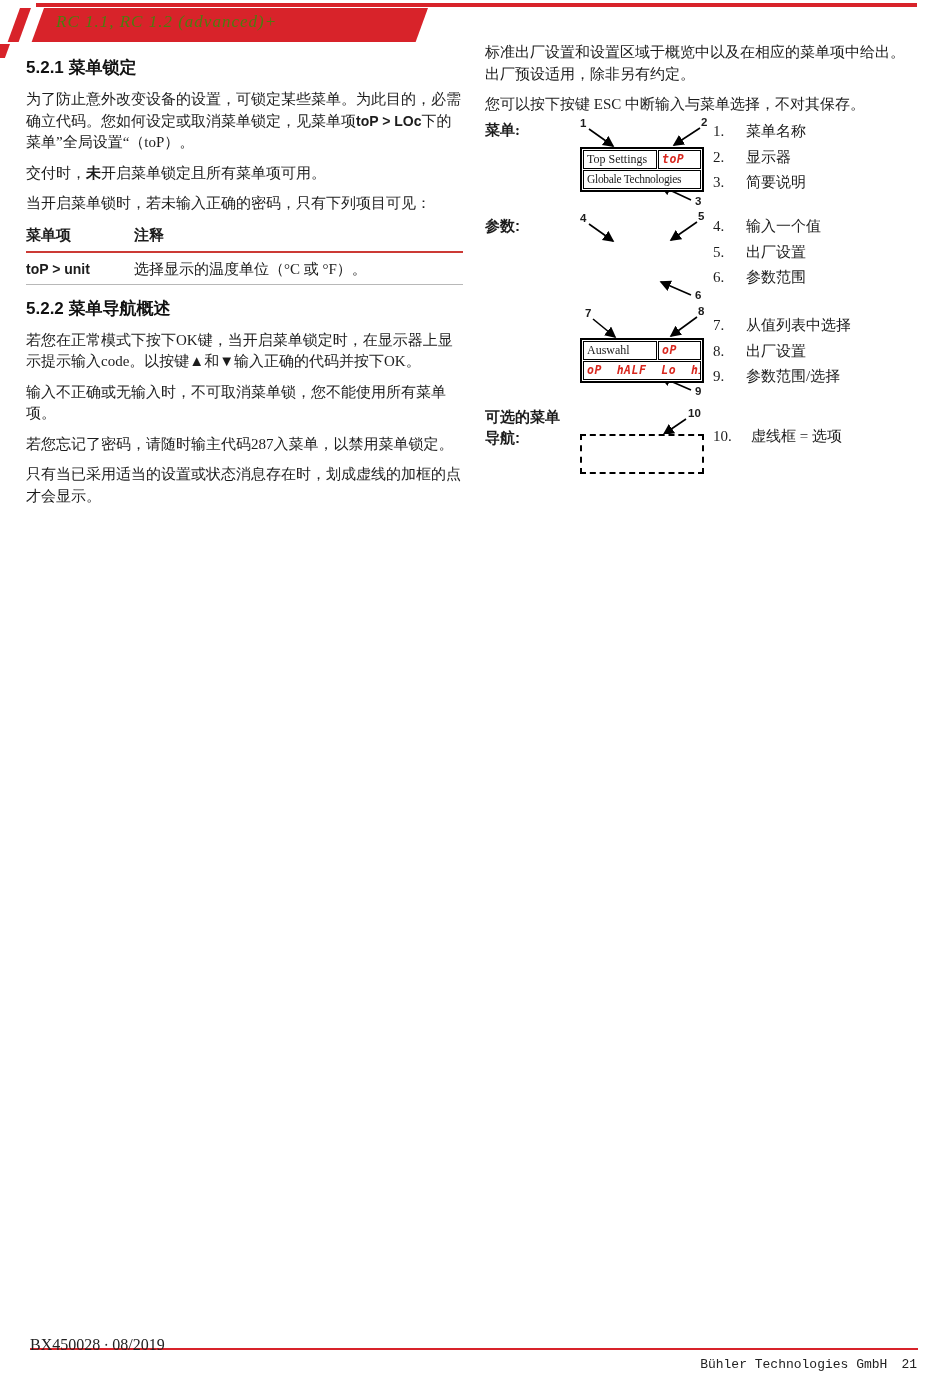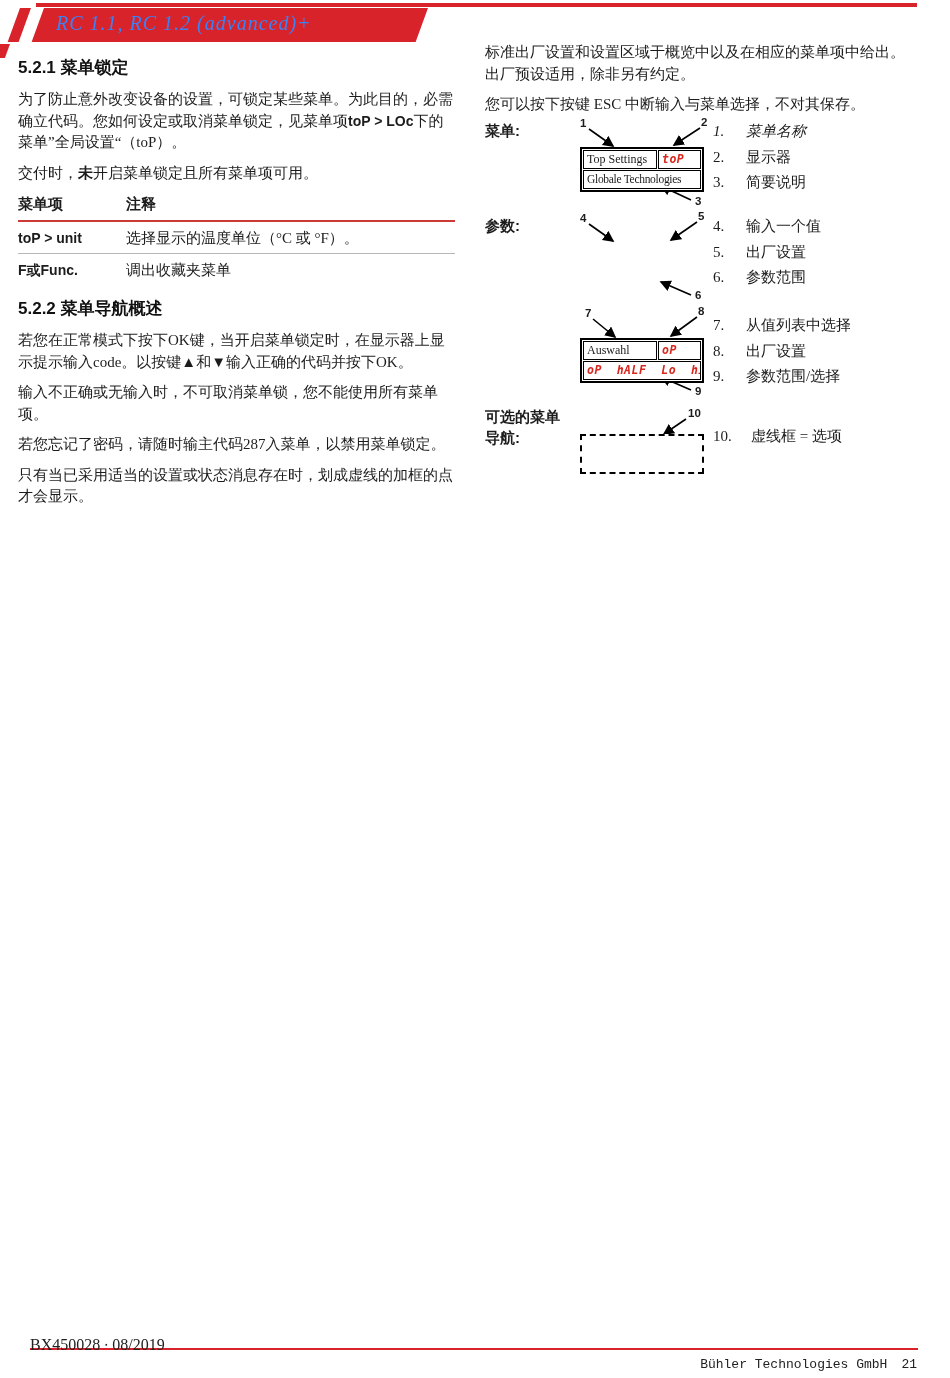--- a/index.html
+++ b/index.html
@@ -8,24 +8,24 @@
     font-family:"Liberation Serif",serif;color:#1c1c1c;overflow:hidden;
   }
   
   .topline{position:absolute;left:36px;top:3px;width:881px;height:4px;background:#d8232a;}
   .banner-shape{position:absolute;left:44px;top:8px;width:384px;height:34px;background:#d8232a;
     transform:skewX(-20deg);transform-origin:top left;}
   .banner-stripe{position:absolute;left:20px;top:8px;width:11px;height:34px;background:#d8232a;
     transform:skewX(-20deg);transform-origin:top left;}
   .banner-corner{position:absolute;left:0;top:44px;width:10px;height:14px;background:#d8232a;
     transform:skewX(-20deg);transform-origin:top left;}
-  .banner-title{position:absolute;left:56px;top:12px;color:#3b82f6;font-style:italic;
-    font-family:"Liberation Serif",serif;font-size:20px;letter-spacing:1px;white-space:nowrap;}
+  .banner-title{position:absolute;left:56px;top:12px;color:#4d7c0f;font-style:italic;
+    font-family:"Liberation Serif",serif;font-size:17px;letter-spacing:1px;white-space:nowrap;}
   
-  .col-left{position:absolute;left:18px;top:56px;width:437px;}
+  .col-left{position:absolute;left:26px;top:56px;width:437px;}
   .col-right{position:absolute;left:485px;top:42px;width:433px;}
   h2.sec{font-family:"Liberation Sans",sans-serif;font-size:17px;font-weight:bold;margin:0 0 10px 0;color:#111;}
   h2.sec2{margin-top:4px;}
   p.body{font-size:15px;line-height:21.5px;margin:0 0 9px 0;}
   .code{font-family:"Liberation Sans",sans-serif;font-weight:bold;font-size:14px;}
   .b{font-weight:bold;}
   
   table.menu-table{width:100%;border-collapse:collapse;margin:6px 0 12px 0;font-size:15px;}
   table.menu-table th{text-align:left;font-family:"Liberation Sans",sans-serif;font-size:15px;
     padding:2px 0 6px 0;border-bottom:2px solid #cc3a35;}
@@ -63,36 +63,33 @@
 <div class="topline"></div>
 <div class="banner-corner"></div>
 <div class="banner-stripe"></div>
 <div class="banner-shape"></div>
 <div class="banner-title">RC 1.1, RC 1.2 (advanced)+</div>
 
 <div class="col-left">
   <h2 class="sec">5.2.1 菜单锁定</h2>
   <p class="body"><span>为了防止意外改变设备的设置，可锁定某些菜单。为此目的，必需确立代码。您如何设定或取消菜单锁定，见菜单项</span><span class="code">toP &gt; LOc</span><span>下的菜单”全局设置“（toP）。</span></p>
   <p class="body"><span>交付时，</span><span class="b">未</span><span>开启菜单锁定且所有菜单项可用。</span></p>
+  <p class="body">当开启菜单锁时，若未输入正确的密码，只有下列项目可见：</p>
 
   <table class="menu-table">
     <thead>
       <tr>
         <th class="c1">菜单项</th>
         <th>注释</th>
       </tr>
     </thead>
     <tbody>
       <tr class="line">
         <td class="c1 code">toP &gt; unit</td>
         <td>选择显示的温度单位（°C 或 °F）。</td>
-      </tr>
-      <tr>
-        <td class="c1 code">F或Func.</td>
-        <td>调出收藏夹菜单</td>
       </tr>
     </tbody>
   </table>
 
   <h2 class="sec sec2">5.2.2 菜单导航概述</h2>
   <p class="body">若您在正常模式下按下OK键，当开启菜单锁定时，在显示器上显示提示输入code。以按键▲和▼输入正确的代码并按下OK。</p>
   <p class="body">输入不正确或无输入时，不可取消菜单锁，您不能使用所有菜单项。</p>
   <p class="body">若您忘记了密码，请随时输主代码287入菜单，以禁用菜单锁定。</p>
   <p class="body">只有当已采用适当的设置或状态消息存在时，划成虚线的加框的点才会显示。</p>
 </div>
@@ -113,34 +110,34 @@
       <line x1="206" y1="84" x2="176" y2="70" stroke="#000" stroke-width="1.6" marker-end="url(#ah)"></line>
       <line x1="104" y1="108" x2="128" y2="125" stroke="#000" stroke-width="1.6" marker-end="url(#ah)"></line>
       <line x1="212" y1="106" x2="186" y2="124" stroke="#000" stroke-width="1.6" marker-end="url(#ah)"></line>
       <line x1="206" y1="179" x2="176" y2="166" stroke="#000" stroke-width="1.6" marker-end="url(#ah)"></line>
       <line x1="108" y1="203" x2="130" y2="221" stroke="#000" stroke-width="1.6" marker-end="url(#ah)"></line>
       <line x1="212" y1="201" x2="186" y2="220" stroke="#000" stroke-width="1.6" marker-end="url(#ah)"></line>
       <line x1="206" y1="274" x2="176" y2="261" stroke="#000" stroke-width="1.6" marker-end="url(#ah)"></line>
       <line x1="201" y1="303" x2="179" y2="318" stroke="#000" stroke-width="1.6" marker-end="url(#ah)"></line>
     </svg>
 
-    <div class="dlabel" style="left:0;top:4px;">菜单:</div>
+    <div class="dlabel" style="left:0;top:4px;font-family:Liberation Serif, serif;">菜单:</div>
     <div class="callout" style="left:95px;top:1px;">1</div>
     <div class="callout" style="left:216px;top:0;">2</div>
     <div class="disp-box" style="left:95px;top:31px;">
       <div class="drow">
         <div class="cell cell-name">Top Settings</div>
         <div class="cell cell-disp seg">toP</div>
       </div>
       <div class="drow">
         <div class="cell cell-wide cell-name cell-narrow">Globale Technologies</div>
       </div>
     </div>
     <div class="callout" style="left:210px;top:79px;">3</div>
-    <div class="legend-row" style="top:6px;font-style:italic;"><span class="num">1.</span><span>菜单名称</span></div>
+    <div class="legend-row" style="top:6px;"><span class="num">1.</span><span>菜单名称</span></div>
     <div class="legend-row" style="top:32px;"><span class="num">2.</span><span>显示器</span></div>
     <div class="legend-row" style="top:57px;"><span class="num">3.</span><span>简要说明</span></div>
 
     <div class="dlabel" style="left:0;top:99px;">参数:</div>
     <div class="callout" style="left:95px;top:96px;">4</div>
     <div class="callout" style="left:213px;top:94px;">5</div>
     <div class="callout" style="left:210px;top:173px;">6</div>
     <div class="legend-row" style="top:101px;"><span class="num">4.</span><span>输入一个值</span></div>
     <div class="legend-row" style="top:127px;"><span class="num">5.</span><span>出厂设置</span></div>
     <div class="legend-row" style="top:152px;"><span class="num">6.</span><span>参数范围</span></div>

